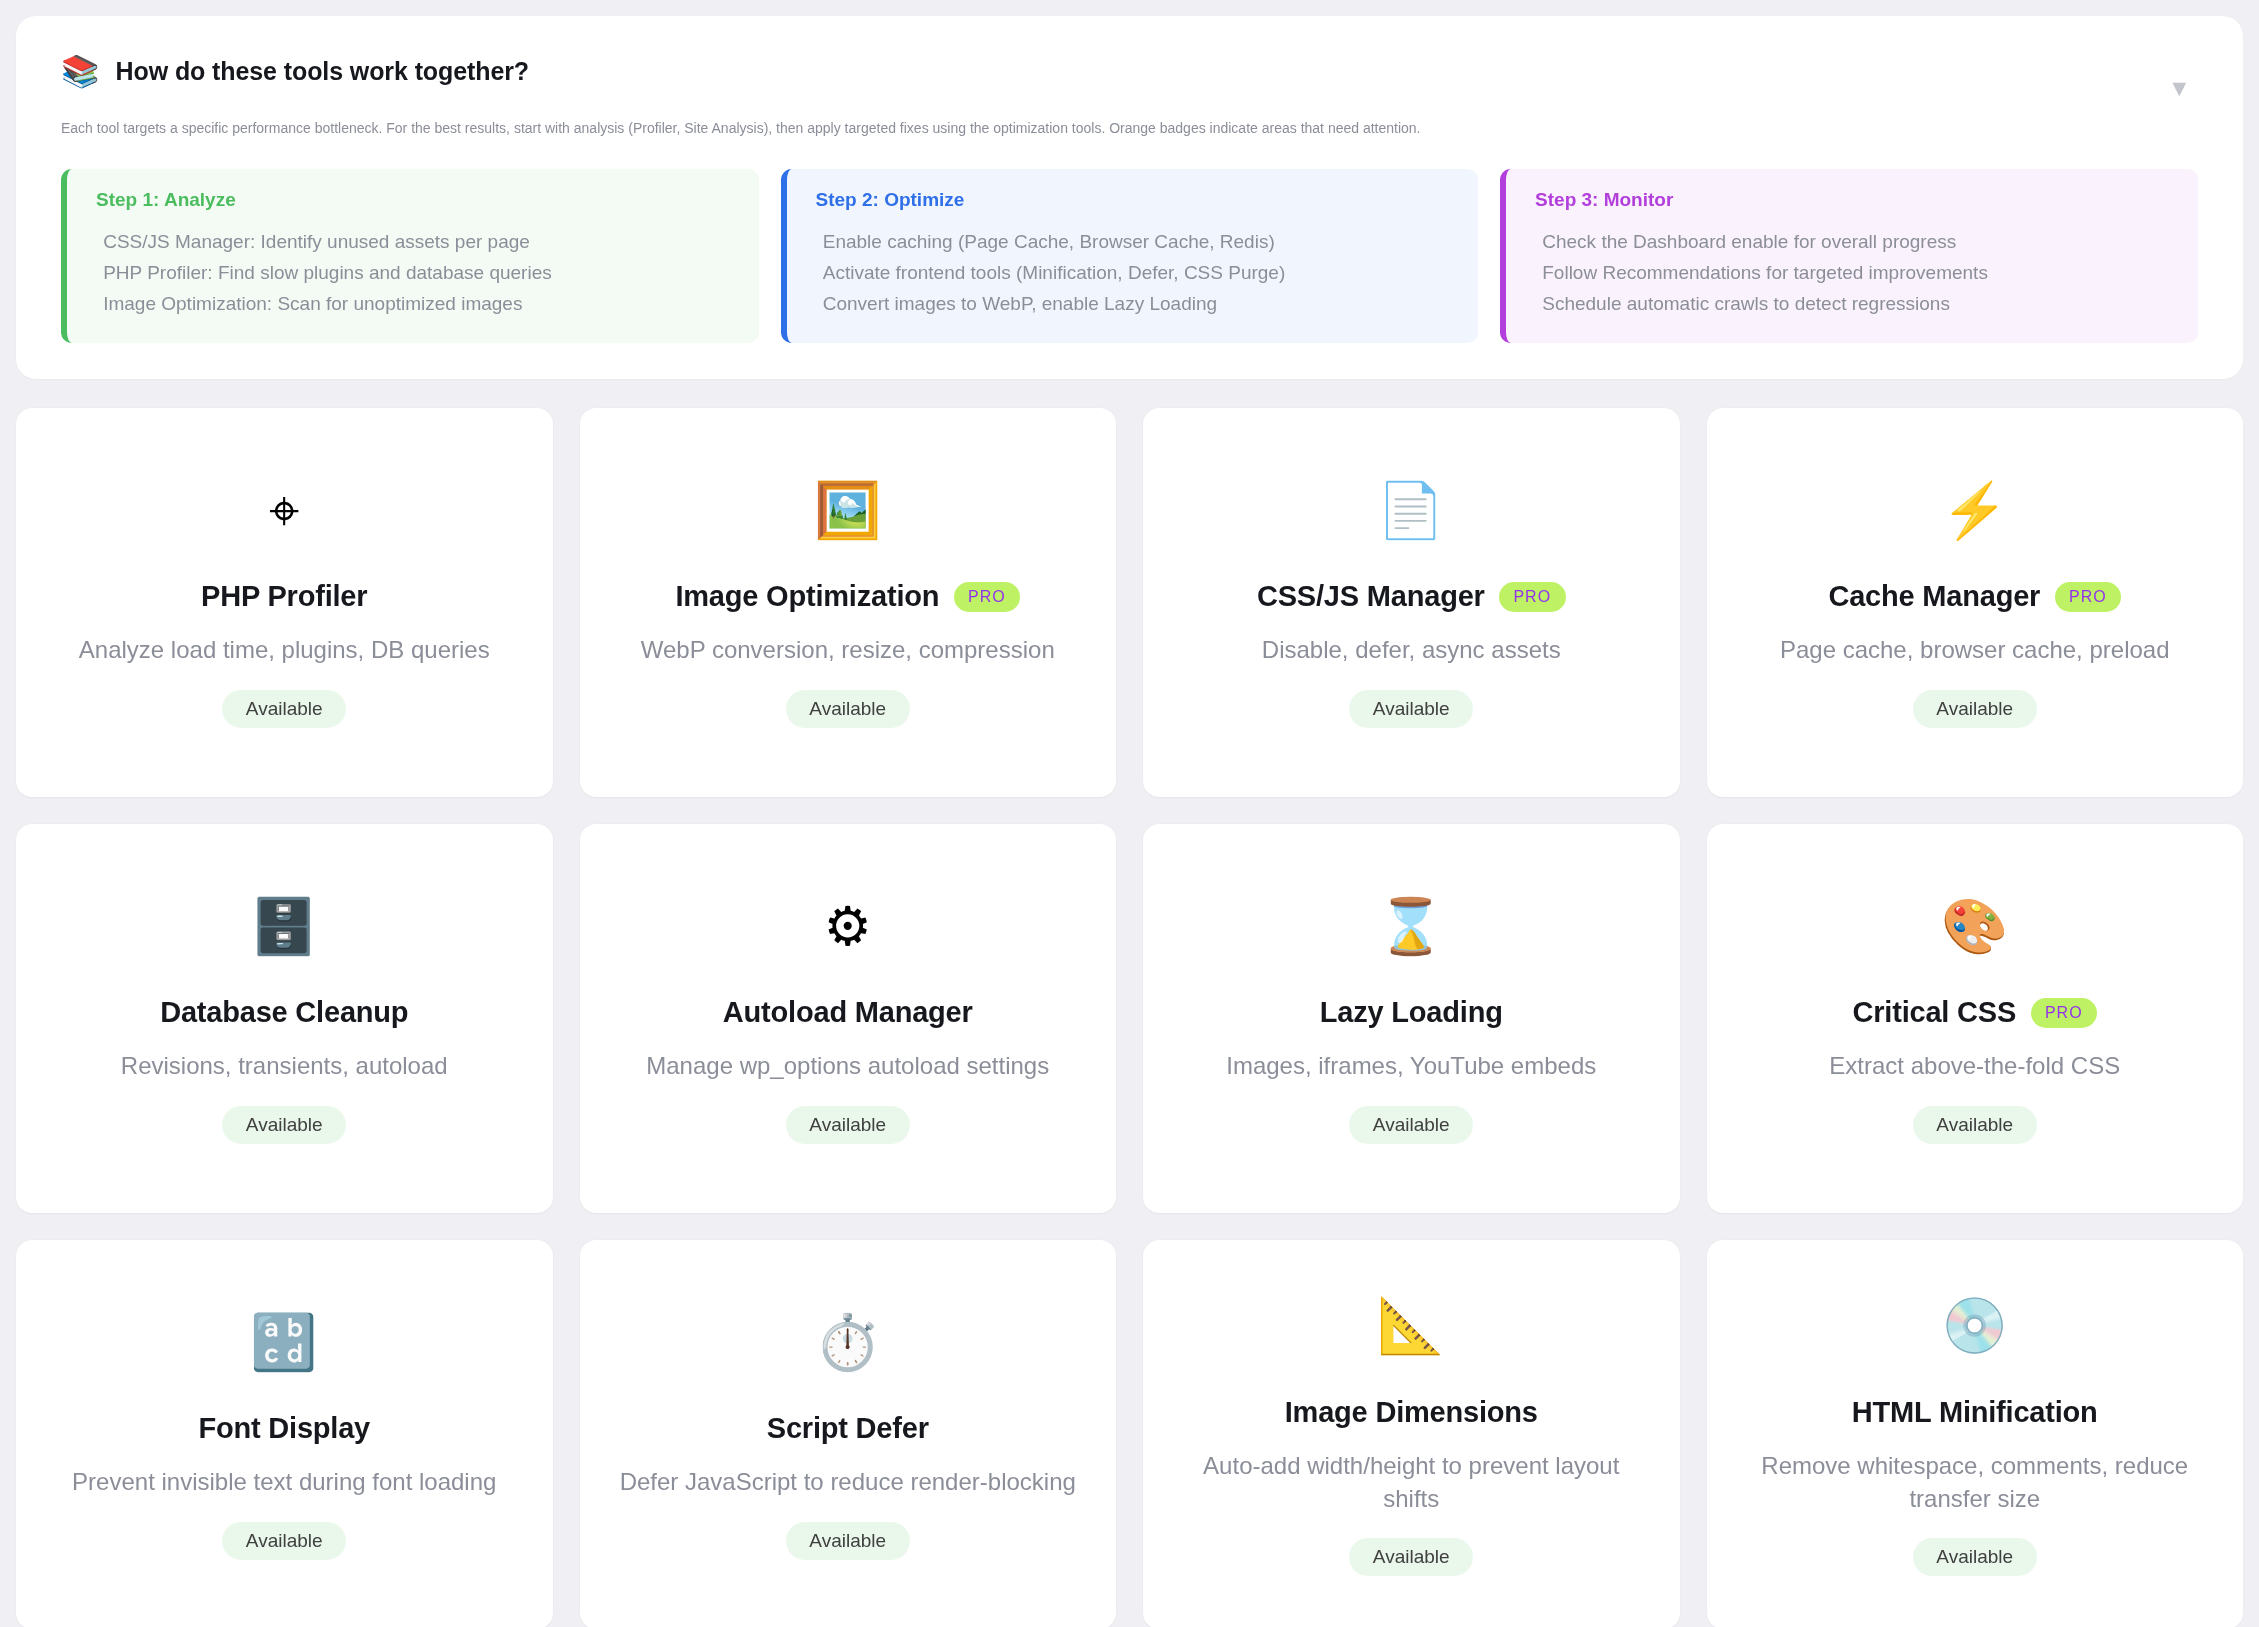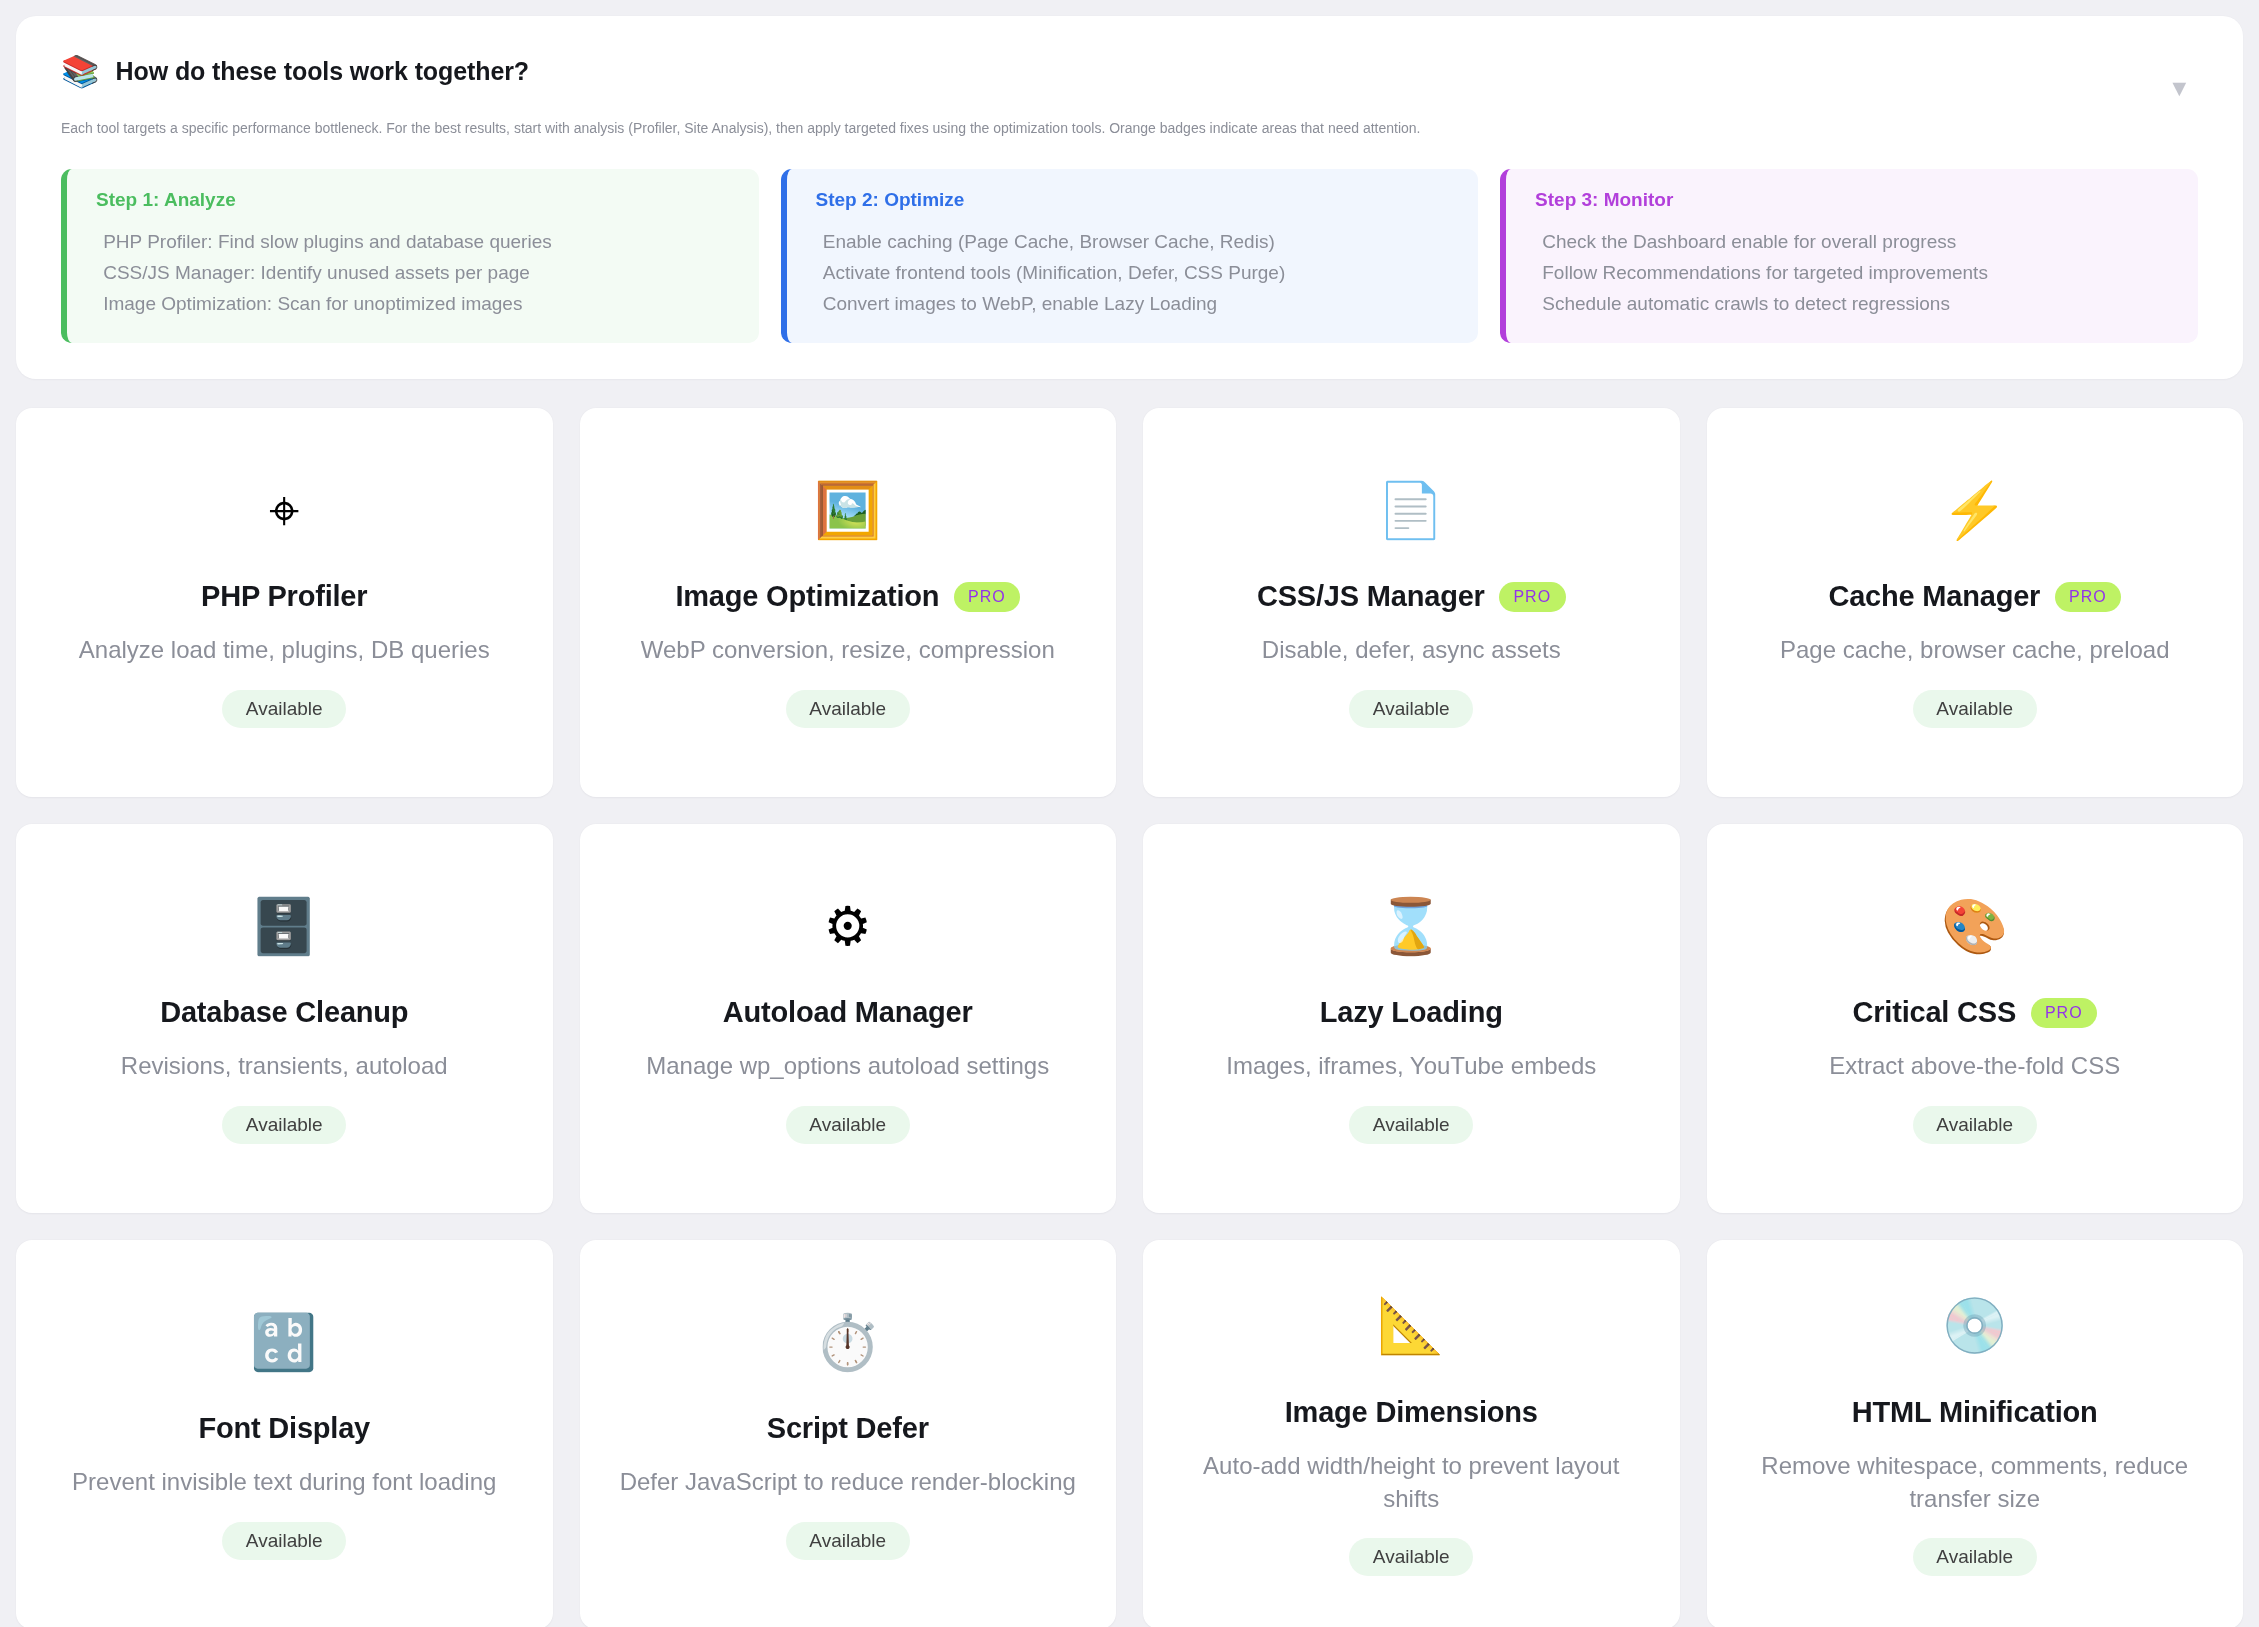--- a/index.html
+++ b/index.html
@@ -190,22 +190,22 @@
       <h2 class="info-title">How do these tools work together?</h2>
     </div>
     <div class="collapse-toggle">▼</div>
 
     <p class="info-desc">Each tool targets a specific performance bottleneck. For the best results, start with analysis (Profiler, Site Analysis), then apply targeted fixes using the optimization tools. Orange badges indicate areas that need attention.</p>
 
     <div class="steps-row">
 
       <div class="step-box green">
         <div class="step-label">Step 1: Analyze</div>
+        <div class="step-item">CSS/JS Manager: Identify unused assets per page</div>
         <div class="step-item">PHP Profiler: Find slow plugins and database queries</div>
-        <div class="step-item">CSS/JS Manager: Identify unused assets per page</div>
         <div class="step-item">Image Optimization: Scan for unoptimized images</div>
       </div>
 
       <div class="step-box blue">
         <div class="step-label">Step 2: Optimize</div>
         <div class="step-item">Enable caching (Page Cache, Browser Cache, Redis)</div>
         <div class="step-item">Activate frontend tools (Minification, Defer, CSS Purge)</div>
         <div class="step-item">Convert images to WebP, enable Lazy Loading</div>
       </div>
 

